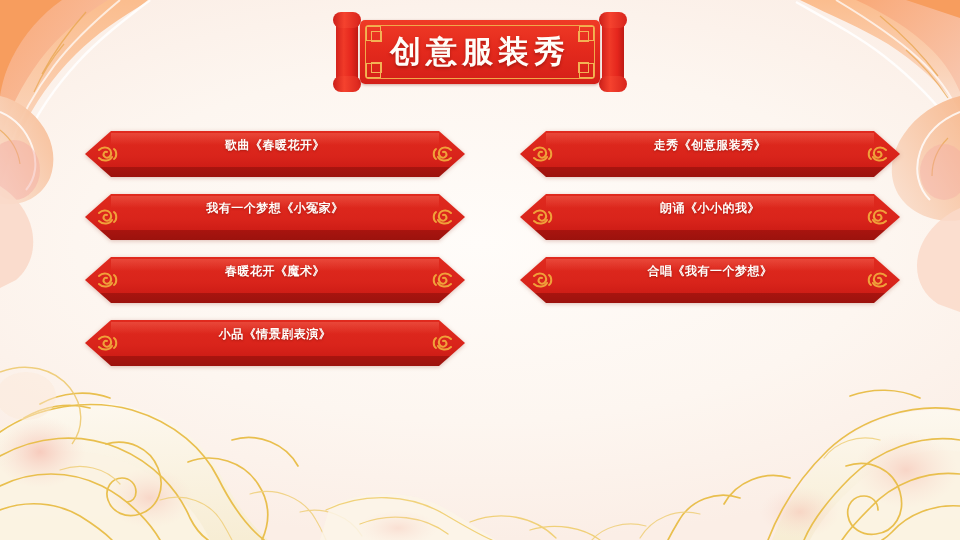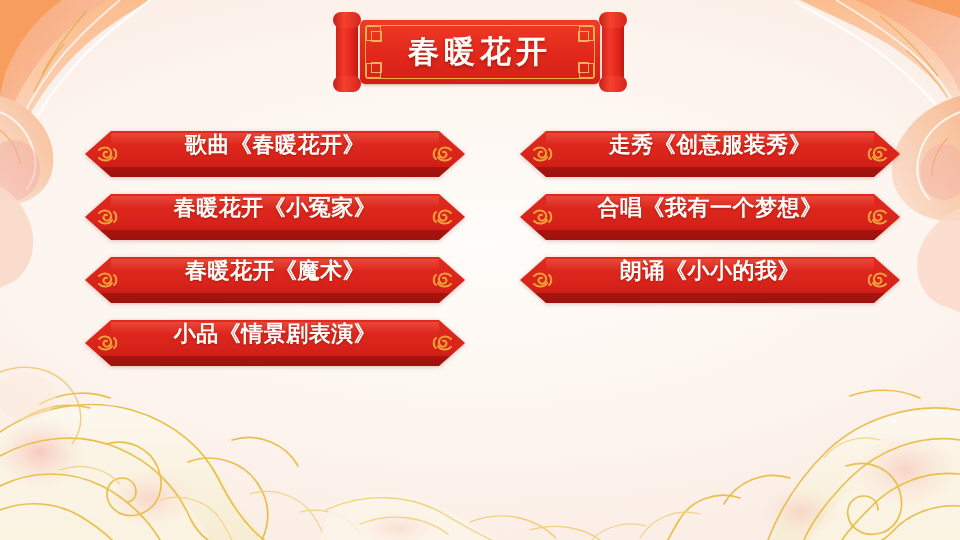--- a/index.html
+++ b/index.html
@@ -55,21 +55,21 @@
   .bshape{position:absolute;inset:0;
         -webkit-clip-path:polygon(0 50%,26px 0,354px 0,380px 50%,354px 100%,26px 100%);
         clip-path:polygon(0 50%,26px 0,354px 0,380px 50%,354px 100%,26px 100%);
         background:linear-gradient(180deg,#e02a1e 0%,#d9241b 55%,#cf1d16 78%,#a8140f 79%,#9c120d 100%);}
   .bhl{position:absolute;left:26px;right:26px;top:2px;height:12px;
         background:linear-gradient(180deg,rgba(255,140,120,.30),rgba(255,140,120,0));}
   .orn{position:absolute;top:50%;transform:translateY(-50%);width:26px;height:26px;}
   .orn.l{left:9px;}
   .orn.r{right:9px;}
   .btxt{position:absolute;inset:0;display:flex;align-items:center;justify-content:center;
-        color:#fffdfa;font-size:22px;font-weight:bold;letter-spacing:.5px;
+        color:#fffdfa;font-size:12px;font-weight:bold;letter-spacing:.5px;
         text-shadow:0 1px 2px rgba(120,15,8,.5);padding-bottom:18px;}
 </style>
 </head>
 <body>
 
 <div id="stage">
 
   <svg class="bgart" width="960" height="540" viewBox="0 0 960 540">
     <defs>
       <linearGradient id="pk1" x1="0" y1="0" x2="1" y2="1">
@@ -189,21 +189,21 @@
 
   <div id="title-wrap">
     <div class="post l"></div>
     <div class="post r"></div>
     <div id="title-plate">
       <div class="inner"></div>
       <span class="tcorner tl"></span>
       <span class="tcorner bl"></span>
       <span class="tcorner tr"></span>
       <span class="tcorner br"></span>
-      <div id="title-text">春暖花开</div>
+      <div id="title-text">创意服装秀</div>
     </div>
   </div>
 
   <div id="cols">
     <div class="col left">
 
       <div class="banner">
         <div class="bshape">
             <div class="bhl"></div>
           </div>
@@ -236,21 +236,21 @@
               <path d="M20 8 C23 10,23 16,20 18"></path>
             </g>
           </svg>
         <svg class="orn r" viewBox="0 0 26 26">
             <g fill="none" stroke="#f0a13a" stroke-width="2" stroke-linecap="round">
               <path d="M21 9 C17 5,10 6,9 11 C8 15,12 18,15 16 C18 14,16 10,13 11"></path>
               <path d="M21 17 C17 21,10 20,8 16"></path>
               <path d="M6 8 C3 10,3 16,6 18"></path>
             </g>
           </svg>
-        <div class="btxt">春暖花开《小冤家》</div>
+        <div class="btxt">我有一个梦想《小冤家》</div>
       </div>
 
       <div class="banner">
         <div class="bshape">
             <div class="bhl"></div>
           </div>
         <svg class="orn l" viewBox="0 0 26 26">
             <g fill="none" stroke="#f0a13a" stroke-width="2" stroke-linecap="round">
               <path d="M5 9 C9 5,16 6,17 11 C18 15,14 18,11 16 C8 14,10 10,13 11"></path>
               <path d="M5 17 C9 21,16 20,18 16"></path>
@@ -326,40 +326,40 @@
               <path d="M20 8 C23 10,23 16,20 18"></path>
             </g>
           </svg>
         <svg class="orn r" viewBox="0 0 26 26">
             <g fill="none" stroke="#f0a13a" stroke-width="2" stroke-linecap="round">
               <path d="M21 9 C17 5,10 6,9 11 C8 15,12 18,15 16 C18 14,16 10,13 11"></path>
               <path d="M21 17 C17 21,10 20,8 16"></path>
               <path d="M6 8 C3 10,3 16,6 18"></path>
             </g>
           </svg>
+        <div class="btxt">朗诵《小小的我》</div>
+      </div>
+
+      <div class="banner">
+        <div class="bshape">
+            <div class="bhl"></div>
+          </div>
+        <svg class="orn l" viewBox="0 0 26 26">
+            <g fill="none" stroke="#f0a13a" stroke-width="2" stroke-linecap="round">
+              <path d="M5 9 C9 5,16 6,17 11 C18 15,14 18,11 16 C8 14,10 10,13 11"></path>
+              <path d="M5 17 C9 21,16 20,18 16"></path>
+              <path d="M20 8 C23 10,23 16,20 18"></path>
+            </g>
+          </svg>
+        <svg class="orn r" viewBox="0 0 26 26">
+            <g fill="none" stroke="#f0a13a" stroke-width="2" stroke-linecap="round">
+              <path d="M21 9 C17 5,10 6,9 11 C8 15,12 18,15 16 C18 14,16 10,13 11"></path>
+              <path d="M21 17 C17 21,10 20,8 16"></path>
+              <path d="M6 8 C3 10,3 16,6 18"></path>
+            </g>
+          </svg>
         <div class="btxt">合唱《我有一个梦想》</div>
-      </div>
-
-      <div class="banner">
-        <div class="bshape">
-            <div class="bhl"></div>
-          </div>
-        <svg class="orn l" viewBox="0 0 26 26">
-            <g fill="none" stroke="#f0a13a" stroke-width="2" stroke-linecap="round">
-              <path d="M5 9 C9 5,16 6,17 11 C18 15,14 18,11 16 C8 14,10 10,13 11"></path>
-              <path d="M5 17 C9 21,16 20,18 16"></path>
-              <path d="M20 8 C23 10,23 16,20 18"></path>
-            </g>
-          </svg>
-        <svg class="orn r" viewBox="0 0 26 26">
-            <g fill="none" stroke="#f0a13a" stroke-width="2" stroke-linecap="round">
-              <path d="M21 9 C17 5,10 6,9 11 C8 15,12 18,15 16 C18 14,16 10,13 11"></path>
-              <path d="M21 17 C17 21,10 20,8 16"></path>
-              <path d="M6 8 C3 10,3 16,6 18"></path>
-            </g>
-          </svg>
-        <div class="btxt">朗诵《小小的我》</div>
       </div>
 
     </div>
   </div>
 
 </div>
 
 </body></html>

